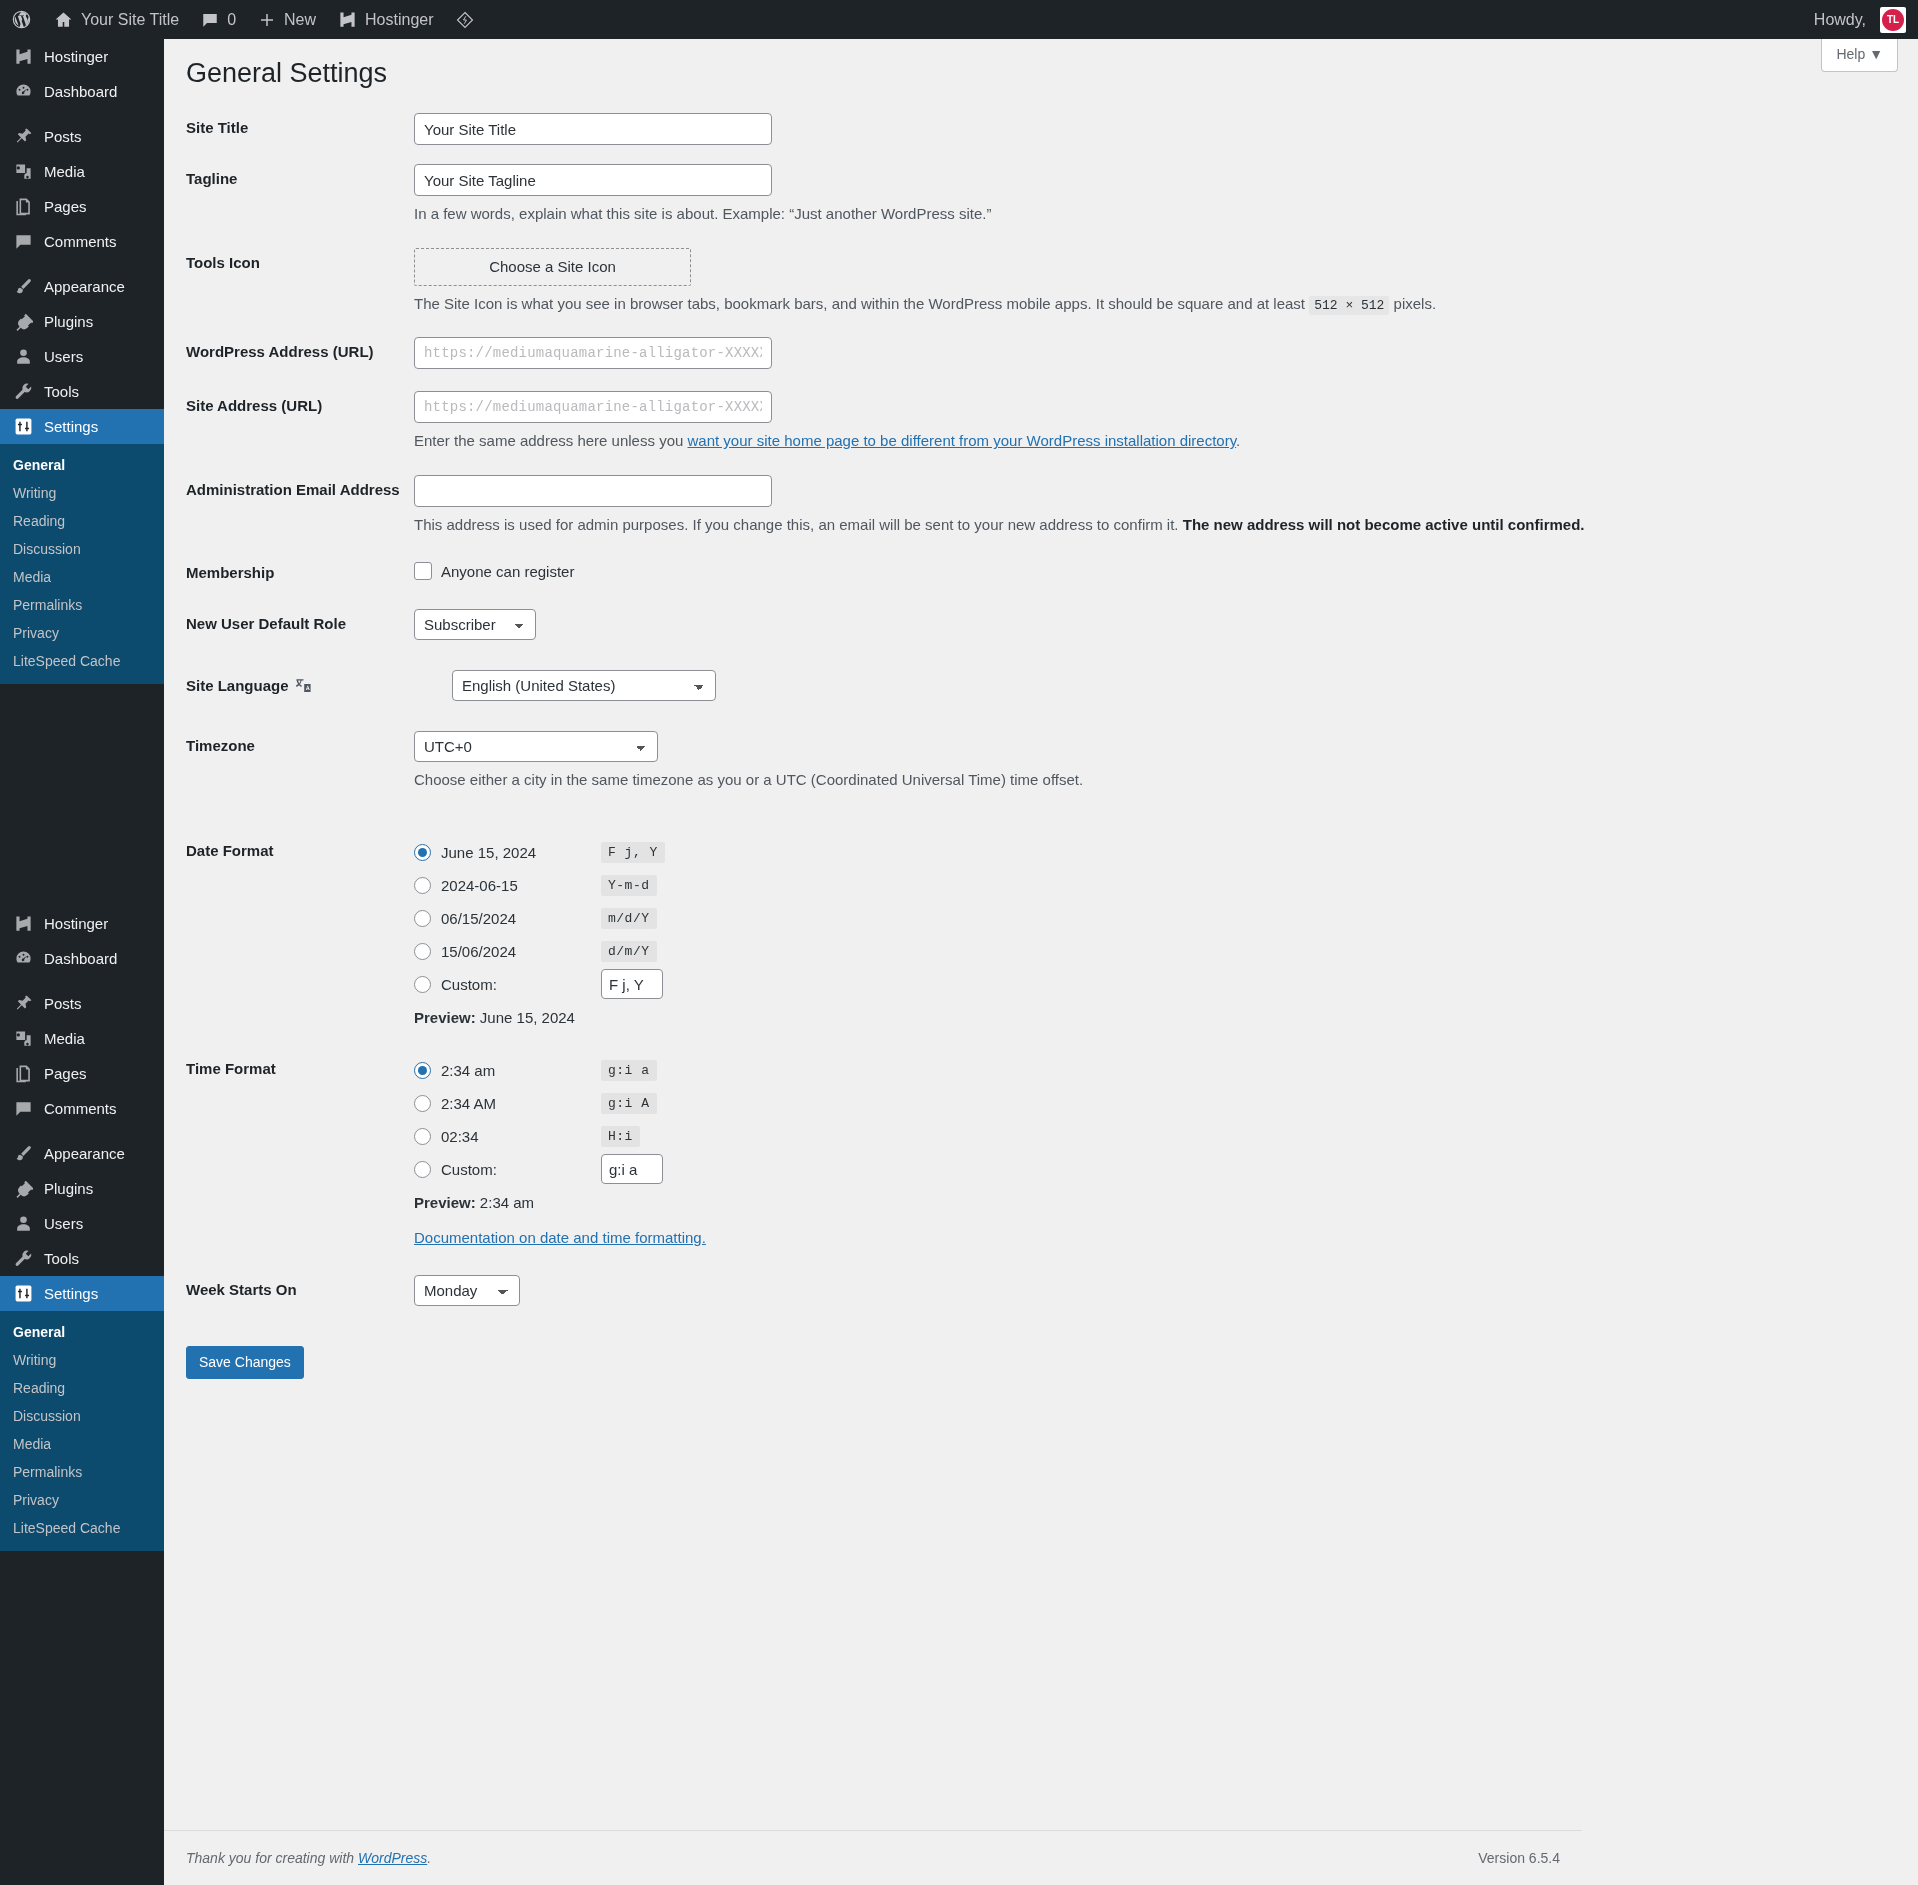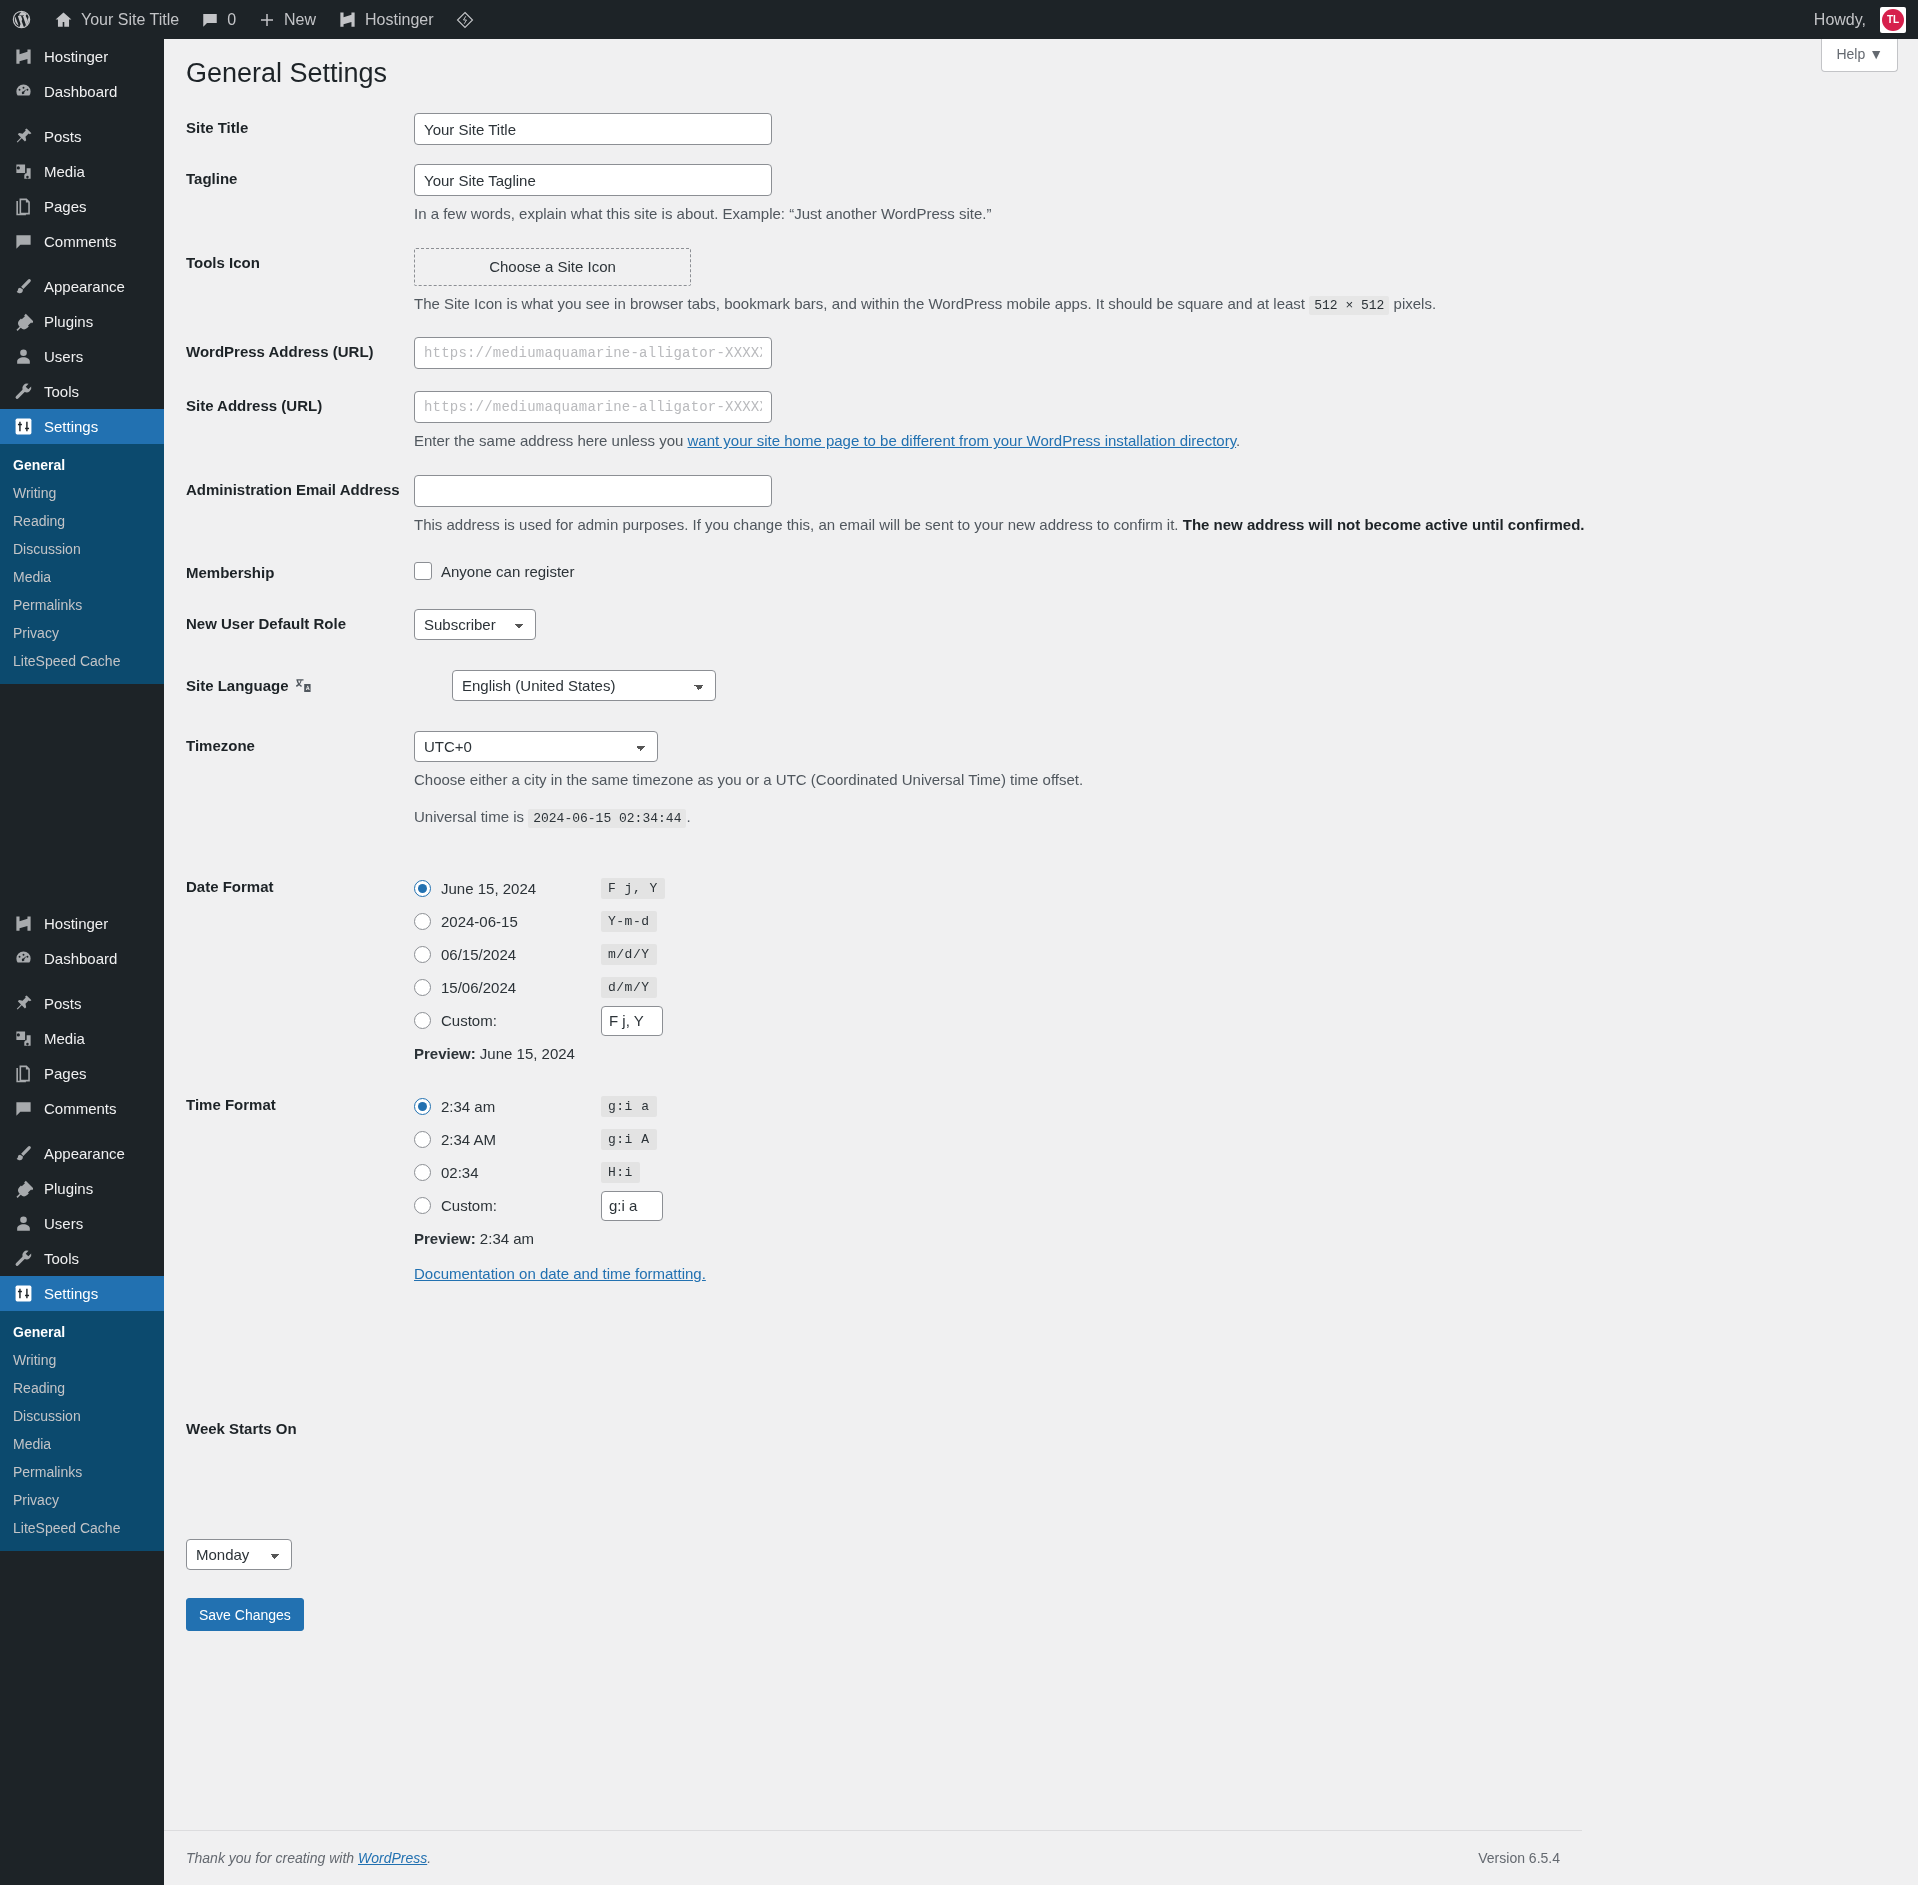--- a/index.html
+++ b/index.html
@@ -734,24 +734,20 @@
       </div>
     </div>
 
     <div class="row" style="margin-bottom:44px;">
       <div class="row-label">Timezone</div>
       <div class="row-field">
         <select class="sel-tz">
           <option>UTC+0</option>
         </select>
         <div class="desc">Choose either a city in the same timezone as you or a UTC (Coordinated Universal Time) time offset.</div>
-        <div class="desc" style="padding-top:14px;">
-          <span>Universal time is</span>
-          <code>2024-06-15 02:34:44</code><span>.</span>
-        </div>
       </div>
     </div>
 
     <div class="row" style="margin-bottom:28px;">
       <div class="row-label">Date Format</div>
       <div class="row-field" id="date-format-field">
           <div class="radio-line">
             <span class="radio checked"></span>
             <span class="radio-label">June 15, 2024</span>
             <span class="fmt-code">F j, Y</span>
@@ -794,21 +790,21 @@
             <span class="radio"></span>
             <span class="radio-label">02:34</span>
             <span class="fmt-code">H:i</span>
           </div><div class="radio-line">
             <span class="radio"></span>
             <span class="radio-label">Custom:</span>
             <input type="text" class="small-text" value="g:i a" style="">
           </div><div class="preview-line"><b>Preview:</b><span> 2:34 am</span></div><a href="#" class="doc-link">Documentation on date and time formatting.</a></div>
     </div>
 
-    <div class="row" style="margin-bottom:28px;flex-direction:column;">
+    <div class="row" style="margin-bottom:40px;">
       <div class="row-label">Week Starts On</div>
       <div class="row-field">
         <select class="sel-week">
           <option>Monday</option>
         </select>
       </div>
     </div>
 
     <div class="row">
       <div style="padding-left:0;">

